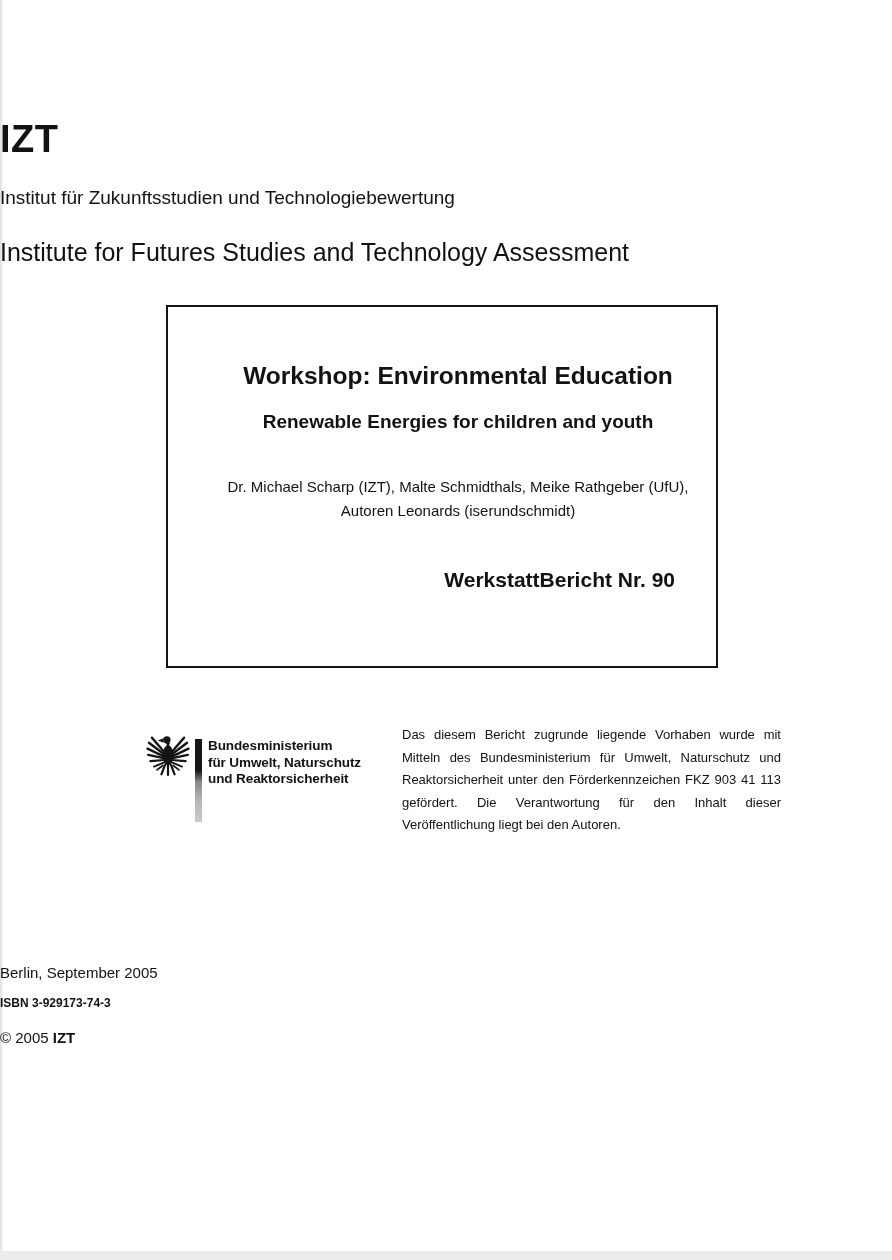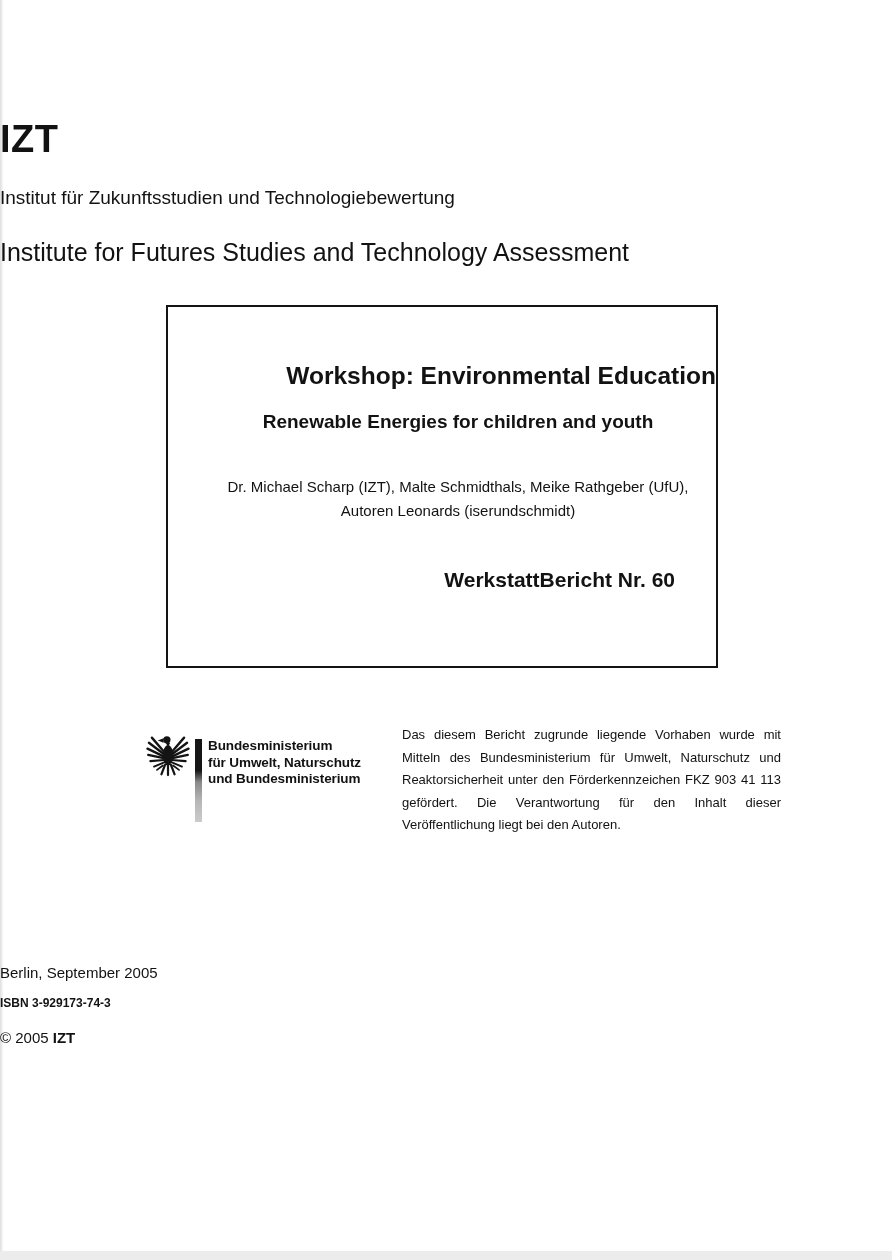--- a/index.html
+++ b/index.html
@@ -17,21 +17,21 @@
 
   #izt-acronym{top:118px;font-size:38px;font-weight:bold;letter-spacing:0.5px;}
   #institute-de{top:187px;font-size:19px;}
   #institute-en{top:238px;font-size:25px;}
 
   .title-box{
     position:absolute;left:166px;top:305px;width:552px;height:363px;
     border:2px solid #141414;box-sizing:border-box;
     padding:55px 0 0 32px;
   }
-  .box-title{text-align:right;font-size:24.5px;font-weight:bold;line-height:28px;}
+  .box-title{text-align:center;font-size:24.5px;font-weight:bold;line-height:28px;}
   .box-subtitle{text-align:center;font-size:19px;font-weight:bold;margin-top:20px;line-height:23px;}
   .box-authors{text-align:center;font-size:15px;margin-top:42px;line-height:23.5px;}
   .box-report{text-align:right;padding-right:41px;font-size:21px;font-weight:bold;margin-top:46px;}
 
   .ministry-logo{position:absolute;left:146px;top:729px;width:250px;height:100px;}
   .ministry-logo .eagle{position:absolute;left:0;top:2px;}
   .ministry-logo .bar{
     position:absolute;left:49px;top:10px;width:7px;height:83px;
     background:linear-gradient(to bottom,#161616 0%,#161616 38%,#8a8a8a 52%,#b7b7b7 75%,#cbcbcb 100%);
   }
@@ -63,21 +63,21 @@
 
 <div class="centerline" id="institute-en">Institute for Futures Studies and Technology Assessment</div>
 
 <div class="title-box">
   <div class="box-title">Workshop: Environmental Education</div>
   <div class="box-subtitle">Renewable Energies for children and youth</div>
   <div class="box-authors">
     <div>Dr. Michael Scharp (IZT), Malte Schmidthals, Meike Rathgeber (UfU),</div>
     <div>Autoren Leonards (iserundschmidt)</div>
   </div>
-  <div class="box-report">WerkstattBericht Nr. 60</div>
+  <div class="box-report">WerkstattBericht Nr. 90</div>
 </div>
 
 <div class="ministry-logo">
   <svg class="eagle" width="44" height="47" viewBox="0 0 60 64" aria-hidden="true">
     <g stroke="#141414" stroke-linecap="round" fill="none">
       <path d="M26 30 L8 9" stroke-width="3.2"></path>
       <path d="M25 32 L4 16" stroke-width="3.2"></path>
       <path d="M24 34.5 L2 24" stroke-width="3.2"></path>
       <path d="M24 37 L3 32.5" stroke-width="3.2"></path>
       <path d="M25 39.5 L6 41" stroke-width="3"></path>
@@ -96,21 +96,21 @@
     </g>
     <ellipse cx="30" cy="33" rx="7" ry="14" fill="#141414"></ellipse>
     <circle cx="28.5" cy="12" r="5" fill="#141414"></circle>
     <path d="M24 10 L16 13 L24 16 Z" fill="#141414"></path>
     <path d="M27 16 L30 22 L33 16 Z" fill="#141414"></path>
   </svg>
   <div class="bar"></div>
   <div class="ministry-text">
     <div>Bundesministerium</div>
     <div>für Umwelt, Naturschutz</div>
-    <div>und Bundesministerium</div>
+    <div>und Reaktorsicherheit</div>
   </div>
 </div>
 
 <div class="funding-note">Das diesem Bericht zugrunde liegende Vorhaben wurde mit Mitteln des Bundesministerium für Umwelt, Naturschutz und Reaktorsicherheit unter den Förderkennzeichen FKZ 903 41 113 gefördert. Die Verantwortung für den Inhalt dieser Veröffentlichung liegt bei den Autoren.</div>
 
 <div class="centerline" id="place-date">Berlin, September 2005</div>
 
 <div class="centerline" id="isbn-line">ISBN 3-929173-74-3</div>
 
 <div class="centerline" id="copyright-line"><span>© 2005 </span><span class="owner">IZT</span></div>

